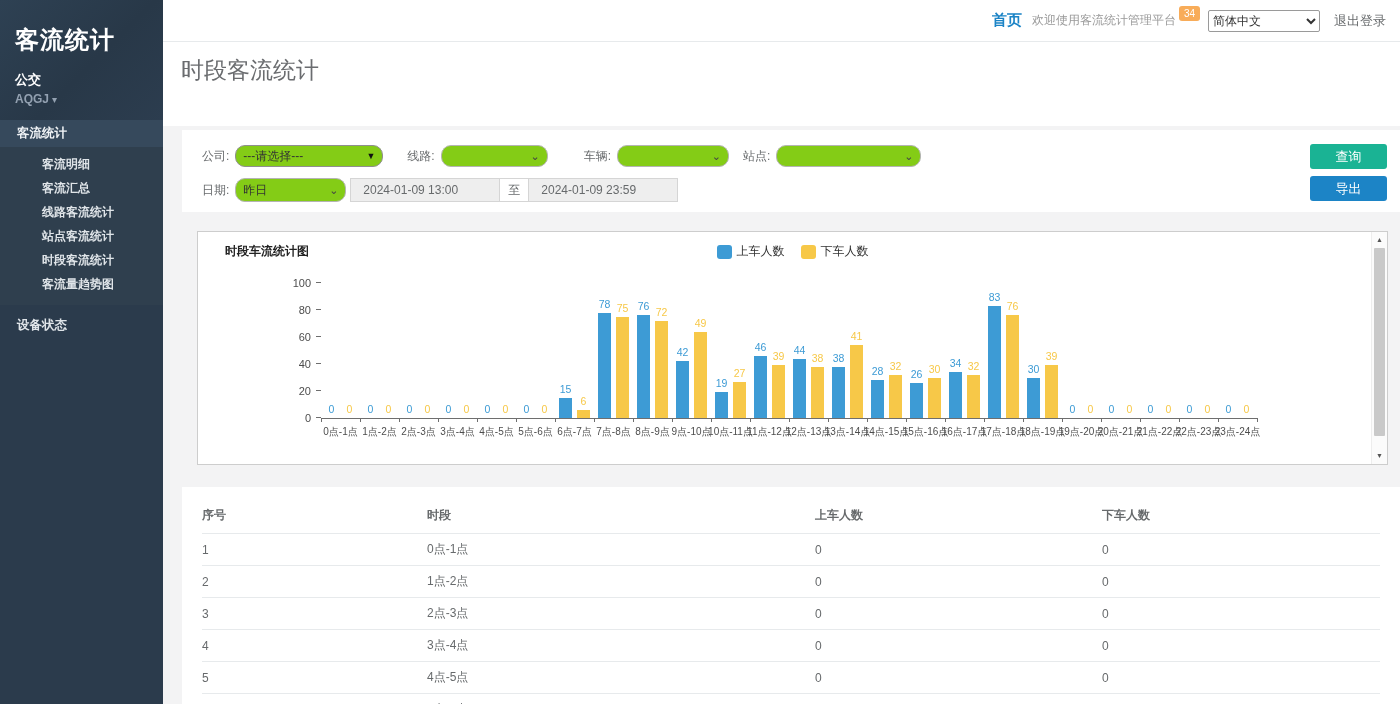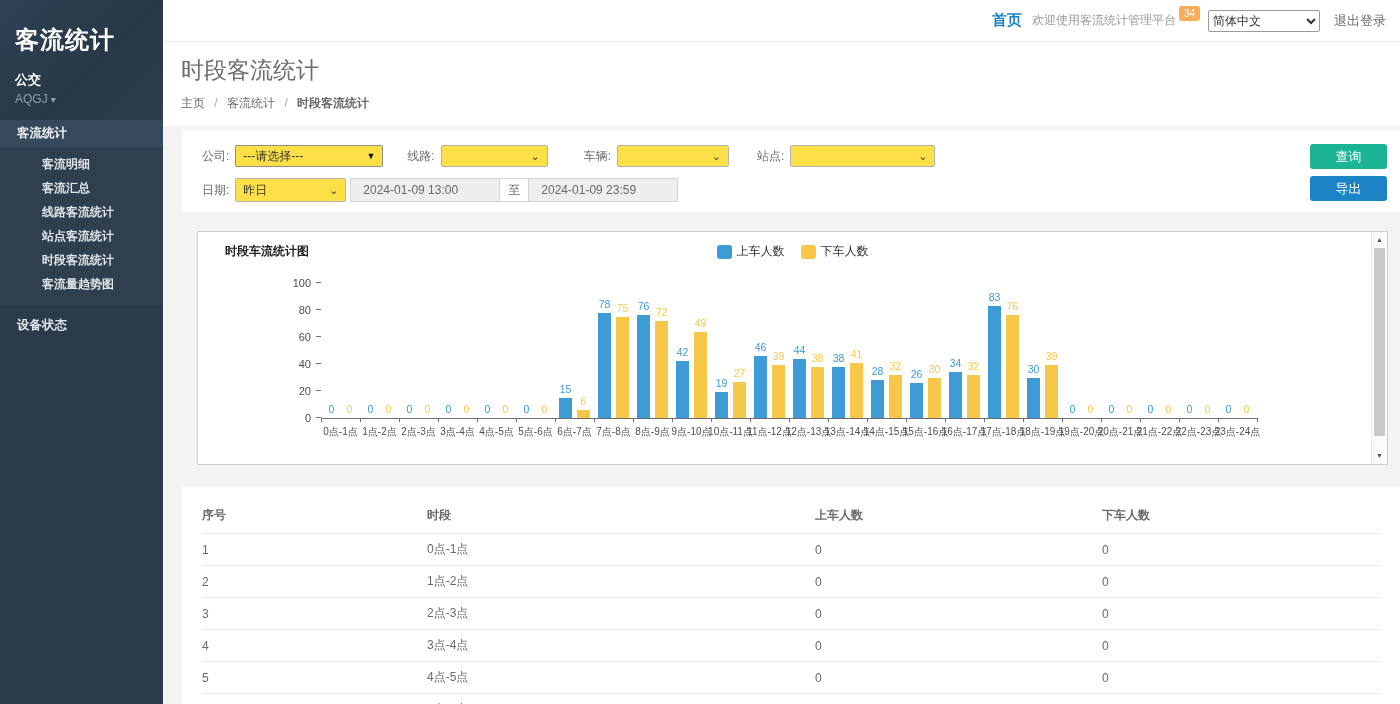--- a/index.html
+++ b/index.html
@@ -6,21 +6,21 @@
   html,body { width:1400px; height:704px; overflow:hidden;
     font-family:"Liberation Sans","DejaVu Sans",sans-serif; font-size:12px; color:#676a6c; background:#f3f3f4; }
   .app { display:flex; width:1400px; height:704px; }
 
   
   .sidebar { width:163px; flex:0 0 163px; background:#2b3b4c; color:#dfe4e8; height:704px; }
   .logo-area { padding:24px 15px 0;
     background:linear-gradient(135deg,#2e4153 0%,#283848 55%,#2c3d4f 100%); height:120px; }
   .logo { font-size:24px; font-weight:bold; color:#fff; letter-spacing:1px; }
   .org { margin-top:15px; font-size:13px; font-weight:bold; color:#fff; }
-  .org-code { margin-top:3px; font-size:12px; color:#93a1b1; cursor:pointer; }
+  .org-code { margin-top:3px; font-size:12px; color:#93a1b1; cursor:pointer;font-weight:bold; }
   .org-code .caret { font-size:10px; margin-left:3px; }
   .nav { margin-top:0; }
   .nav-section-header { height:27px; line-height:27px; padding-left:17px; background:#36495c;
     color:#f0f3f6; font-weight:bold; font-size:12.5px; cursor:pointer; }
   .submenu { background:#2f3f4e; padding:5px 12px 9px; }
   .nav-subitem { height:24px; line-height:24px; padding-left:30px; font-size:12px;
     font-weight:600; color:#dfe4e8; cursor:pointer; }
   .nav-item { height:27px; line-height:27px; padding-left:17px; margin-top:7px;
     font-weight:600; font-size:12.5px; color:#dfe4e8; cursor:pointer; }
 
@@ -45,28 +45,28 @@
   .breadcrumb .current { font-weight:bold; color:#676a6c; }
 
   .content { flex:1; padding-top:4px; overflow:hidden; }
 
   
   .filter-panel { position:relative; margin-left:19px; background:#fff; height:82px; padding:14px 0 0 20px; }
   .filter-row { display:flex; align-items:center; height:24px; }
   .filter-row + .filter-row { margin-top:10px; }
   .f-label { margin-right:6px; color:#676a6c; }
   .custom-select { display:inline-flex; justify-content:space-between; align-items:center;
-    border:1px solid #8f8f8f; background:#fde047; height:22px; padding:0 7px; font-size:12px;
-    color:#333; border-radius:2px; cursor:pointer; }
+    border:1px solid #8f8f8f; background:#84cc16; height:22px; padding:0 7px; font-size:12px;
+    color:#333; border-radius:10px; cursor:pointer; }
   .custom-select .caret { font-size:9px; color:#111; }
   .custom-select.lite { border-color:#b4b4b4; }
   .custom-select.lite .caret { font-size:11px; color:#444; line-height:8px; }
   .w-company { width:148px; } .w-line { width:107px; margin-right:18px; }
   .w-vehicle { width:112px; margin-right:14px; } .w-station { width:145px; }
-  .ml-line { margin-left:24px; } .ml-vehicle { margin-left:18px; } .ml-station { margin-left:14px; }
+  .ml-line { margin-left:24px; } .ml-vehicle { margin-left:18px; } .ml-station { }
   .w-preset { width:111px; height:24px; margin-right:4px; }
   .date-input { background:#eee; border:1px solid #d5d5d5; height:24px; line-height:22px;
     padding:0 12px; width:150px; color:#676a6c; }
   .date-sep { background:#fff; border:1px solid #d5d5d5; height:24px; line-height:22px;
     padding:0 8px; margin:0 -1px; position:relative; z-index:1; }
   .btn { position:absolute; right:13px; width:77px; height:25px; border-radius:3px; color:#fff;
     font-size:13px; text-align:center; line-height:25px; cursor:pointer; border:none; }
   .btn-query { top:14px; background:#1ab394;text-align:center; }
   .btn-export { top:46px; background:#1c84c6; }
 
@@ -137,27 +137,20 @@
     <div class="topbar">
       <span class="home-link">首页</span>
       <span class="welcome">欢迎使用客流统计管理平台</span>
       <span class="badge">34</span>
       <select class="lang-select" id="lang-select"><option>简体中文</option></select>
       <span class="logout">退出登录</span>
     </div>
 
     <div class="page-heading">
       <div class="page-title">时段客流统计</div>
-      <div class="breadcrumb">
-        <span class="crumb">主页</span>
-        <span class="sep">/</span>
-        <span class="crumb">客流统计</span>
-        <span class="sep">/</span>
-        <span class="current">时段客流统计</span>
-      </div>
     </div>
 
     <div class="content">
 
       <div class="filter-panel">
         <div class="filter-row">
           <span class="f-label">公司:</span>
           <span class="custom-select w-company">
             <span>---请选择---</span>
             <span class="caret">▼</span>
@@ -332,21 +325,21 @@
                 </div>
                 <div class="bar" style="height: 51.3px; background: rgb(247, 200, 72);">
                   <span class="bar-value" style="color: rgb(247, 200, 72);">38</span>
                 </div>
                 <div class="xlabel">12点-13点</div>
               </div>
               <div class="group">
                 <div class="bar" style="height: 51.3px; background: rgb(61, 155, 213);">
                   <span class="bar-value" style="color: rgb(61, 155, 213);">38</span>
                 </div>
-                <div class="bar" style="height: 55px; background: rgb(247, 200, 72);">
+                <div class="bar" style="height: 73px; background: rgb(247, 200, 72);">
                   <span class="bar-value" style="color: rgb(247, 200, 72);">41</span>
                 </div>
                 <div class="xlabel">13点-14点</div>
               </div>
               <div class="group">
                 <div class="bar" style="height: 37.8px; background: rgb(61, 155, 213);">
                   <span class="bar-value" style="color: rgb(61, 155, 213);">28</span>
                 </div>
                 <div class="bar" style="height: 43.2px; background: rgb(247, 200, 72);">
                   <span class="bar-value" style="color: rgb(247, 200, 72);">32</span>

